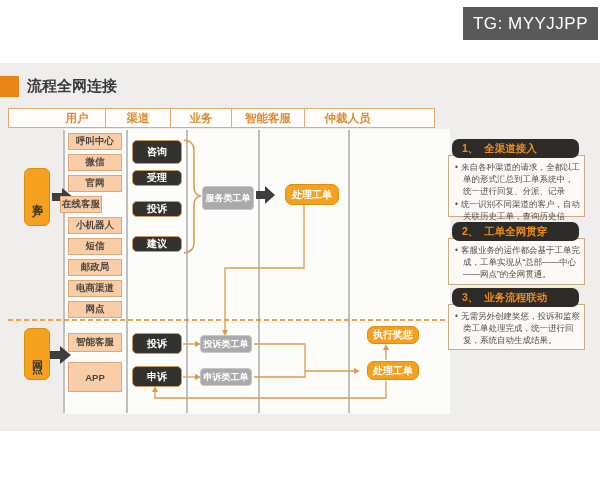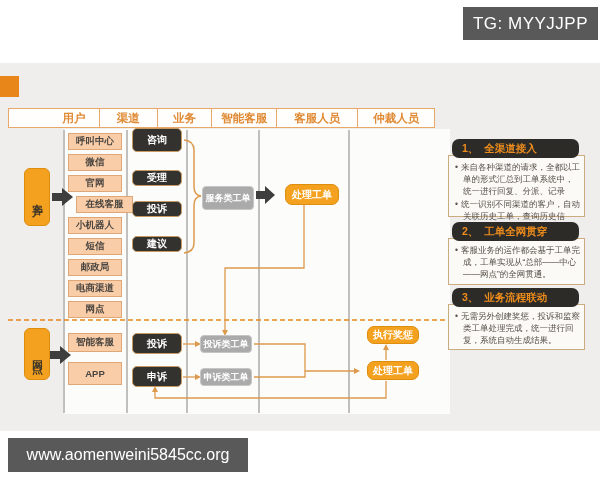--- a/index.html
+++ b/index.html
@@ -51,30 +51,29 @@
 </style>
 </head>
 <body>
 
 <div id="page">
 
   <div class="abs slide-bg"></div>
   <div class="abs diagram-bg"></div>
 
   <div class="abs flexc tag-box">TG: MYYJJPP</div>
-  <div class="abs flexc watermark-box">www.aomenweini5845cc.org</div>
 
   <div class="abs title-bullet"></div>
+  <div class="abs page-title">流程全网连接</div>
 
   <div class="abs colheads">
     <div class="colhead" style="width:56px">用户</div>
     <div class="colhead" style="width:64px">渠道</div>
     <div class="colhead" style="width:60px">业务</div>
     <div class="colhead" style="width:72px">智能客服</div>
-    <div class="colhead" style="width:90px">客服人员</div>
     <div class="colhead" style="width:85px">仲裁人员</div>
   </div>
 
   <svg width="600" height="480" viewBox="0 0 600 480">
 
     <g stroke="#C2C0BE" stroke-width="2">
       <line x1="64" y1="130" x2="64" y2="413"></line>
       <line x1="127" y1="130" x2="127" y2="413"></line>
       <line x1="187" y1="130" x2="187" y2="413"></line>
       <line x1="259" y1="130" x2="259" y2="413"></line>
@@ -108,39 +107,39 @@
       <path d="M256 191 h9 v-5 l10 9 l-10 9 v-5 h-9 z"></path>
       <path d="M50 351 h10 v-5 l11 9 l-11 9 v-5 h-10 z"></path>
     </g>
   </svg>
 
   <div class="abs flexc vuser" style="left:24px;top:168px;width:26px;height:58px">客户</div>
 
   <div class="abs flexc channel" style="left:68px;top:133px;width:54px;height:17px">呼叫中心</div>
   <div class="abs flexc channel" style="left:68px;top:154px;width:54px;height:17px">微信</div>
   <div class="abs flexc channel" style="left:68px;top:175px;width:54px;height:17px">官网</div>
-  <div class="abs flexc channel" style="left:76px;top:196px;width:57px;height:17px">在线客服</div>
+  <div class="abs flexc channel" style="left:60px;top:196px;width:42px;height:17px">在线客服</div>
   <div class="abs flexc channel" style="left:68px;top:217px;width:54px;height:17px">小机器人</div>
   <div class="abs flexc channel" style="left:68px;top:238px;width:54px;height:17px">短信</div>
   <div class="abs flexc channel" style="left:68px;top:259px;width:54px;height:17px">邮政局</div>
   <div class="abs flexc channel" style="left:68px;top:280px;width:54px;height:17px">电商渠道</div>
   <div class="abs flexc channel" style="left:68px;top:301px;width:54px;height:17px">网点</div>
 
-  <div class="abs flexc biz" style="left:132px;top:128px;width:50px;height:24px">咨询</div>
+  <div class="abs flexc biz" style="left:132px;top:140px;width:50px;height:24px">咨询</div>
   <div class="abs flexc biz" style="left:132px;top:170px;width:50px;height:16px">受理</div>
   <div class="abs flexc biz" style="left:132px;top:201px;width:50px;height:16px">投诉</div>
   <div class="abs flexc biz" style="left:132px;top:236px;width:50px;height:16px">建议</div>
 
   <div class="abs flexc ticket" style="left:202px;top:186px;width:52px;height:24px">服务类工单</div>
   <div class="abs flexc proc" style="left:278px;top:184px;width:54px;height:21px">处理工单</div>
 
   <div class="abs flexc vuser" style="left:24px;top:328px;width:26px;height:52px">网点</div>
 
   <div class="abs flexc channel" style="left:68px;top:333px;width:54px;height:19px">智能客服</div>
-  <div class="abs flexc channel" style="left:68px;top:362px;width:54px;height:23px">APP</div>
+  <div class="abs flexc channel" style="left:68px;top:362px;width:54px;height:30px">APP</div>
 
   <div class="abs flexc biz" style="left:132px;top:333px;width:50px;height:21px">投诉</div>
   <div class="abs flexc biz" style="left:132px;top:366px;width:50px;height:21px">申诉</div>
 
   <div class="abs flexc ticket" style="left:200px;top:335px;width:52px;height:18px">投诉类工单</div>
   <div class="abs flexc ticket" style="left:200px;top:368px;width:52px;height:18px">申诉类工单</div>
   <div class="abs flexc proc" style="left:360px;top:326px;width:52px;height:18px">执行奖惩</div>
   <div class="abs flexc proc" style="left:360px;top:361px;width:52px;height:19px">处理工单</div>
 
   <div class="abs note-body" style="left:448px;top:155px;width:137px;height:62px">

